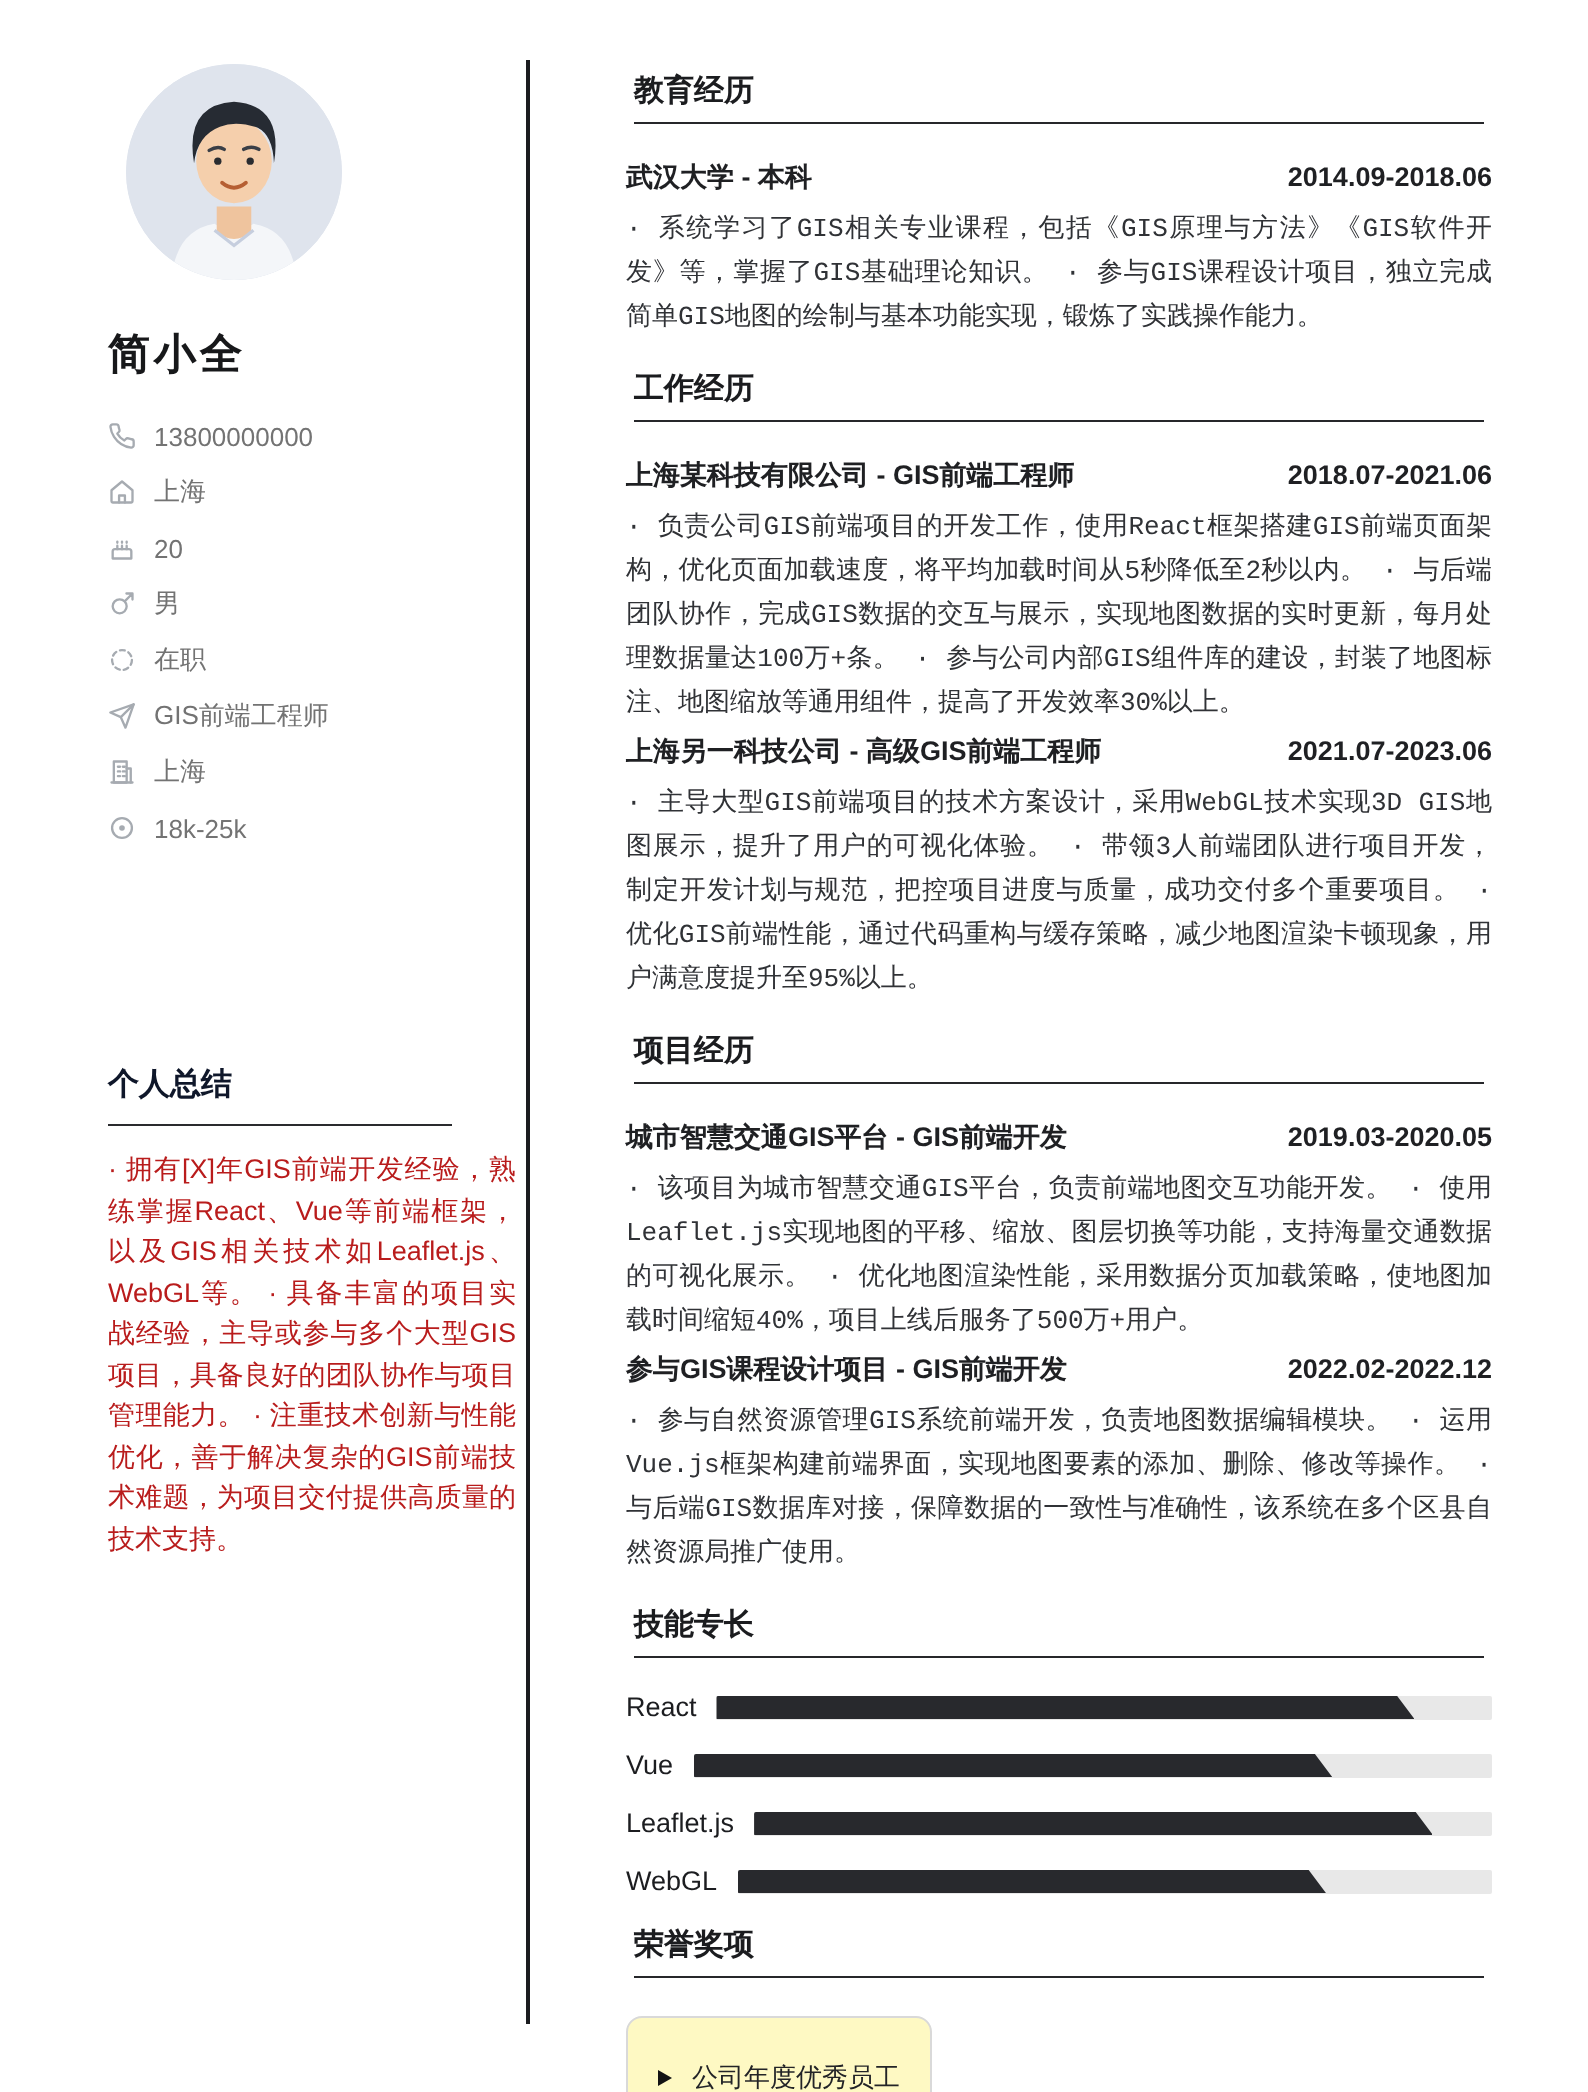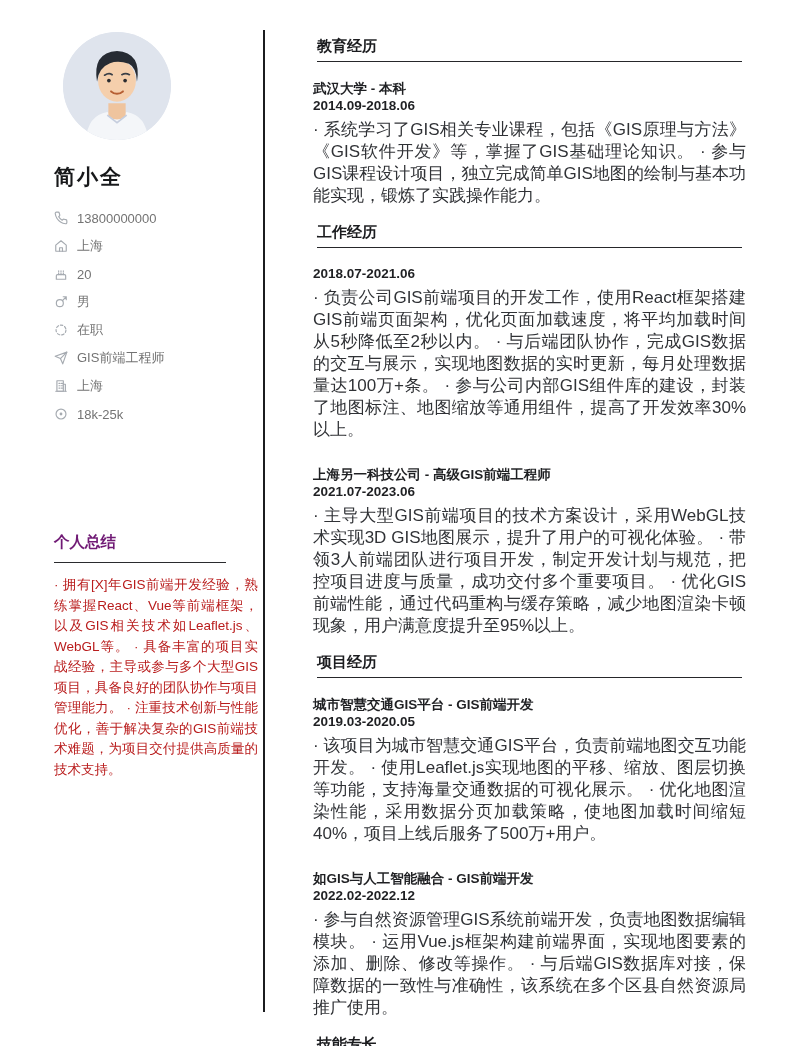--- a/index.html
+++ b/index.html
@@ -10,36 +10,36 @@
   
   .sidebar{position:absolute;left:54px;top:32px;width:204px;}
   .avatar{width:108px;height:108px;border-radius:50%;overflow:hidden;margin-left:9px;background:#dfe4ed;}
   .avatar svg{display:block;width:100%;height:100%;}
   .name{margin-top:23px;font-size:21px;font-weight:bold;color:#17181a;letter-spacing:2px;}
   .contacts{margin-top:13px;}
   .contact-row{display:flex;align-items:center;height:28px;font-size:13px;color:#737373;}
   .contact-row .cicon{width:14px;height:14px;margin-right:9px;flex:0 0 auto;display:inline-flex;}
   .contact-row svg{width:14px;height:14px;stroke:#a6abb1;fill:none;stroke-width:2;stroke-linecap:round;stroke-linejoin:round;}
   .summary{margin-top:104px;}
-  .side-title{font-size:15.5px;font-weight:bold;color:#701a75;padding-bottom:9px;border-bottom:1.5px solid #2a2b2e;width:172px;}
+  .side-title{font-size:15.5px;font-weight:bold;color:#0f172a;padding-bottom:9px;border-bottom:1.5px solid #2a2b2e;width:172px;}
   .summary-text{margin-top:12px;font-size:13.5px;line-height:20.5px;color:#b91c1c;width:204px;text-align:justify;}
 
   
   .main{position:absolute;left:313px;top:32px;width:433px;}
   .section{margin-top:15px;}
   .section:first-child{margin-top:0;}
   .sec-title{margin:4px;font-size:15px;line-height:19px;font-weight:bold;color:#1b1c1f;padding-bottom:6px;border-bottom:1.5px solid #26272a;}
   .entry{margin-top:18px;}
-  .entry + .entry{margin-top:25px;}
-  .entry-head{display:flex;justify-content:space-between;align-items:baseline;font-size:13.5px;font-weight:bold;color:#1f2023;flex-direction:column;}
+  .entry + .entry{margin-top:4px;}
+  .entry-head{display:flex;justify-content:space-between;align-items:baseline;font-size:13.5px;font-weight:bold;color:#1f2023;}
   .entry-date{white-space:nowrap;}
-  .entry-desc{margin-top:6px;font-size:17px;line-height:22px;color:#303236;text-align:justify;}
-
-  
-  .skills-grid{display:grid;grid-template-columns:1fr 1fr 1fr;column-gap:30px;row-gap:14px;margin-top:17px;gap:12px;}
+  .entry-desc{margin-top:6px;font-size:13px;line-height:22px;color:#303236;text-align:justify;font-family:Liberation Mono, monospace;}
+
+  
+  .skills-grid{display:grid;grid-template-columns:1fr;column-gap:30px;row-gap:14px;margin-top:17px;}
   .skill{display:flex;align-items:center;font-size:13.5px;color:#1c1d20;}
   .skill-label{margin-right:10px;white-space:nowrap;}
   .skill-bar{flex:1;height:12px;background:#e8e8e8;border-radius:1px;overflow:hidden;}
   .skill-fill{height:100%;background:#28292d;clip-path:polygon(0 0,calc(100% - 9px) 0,100% 100%,0 100%);}
 
   
   .award{display:inline-flex;align-items:center;margin-top:15px;padding:16px 15px;height:27px;border:1px solid #d9d9d9;border-radius:8px;font-size:13px;color:#232427;background:#fef9c3;}
   .award-tri{width:0;height:0;border-left:7px solid #141414;border-top:4.5px solid transparent;border-bottom:4.5px solid transparent;margin-right:10px;}
 
   
@@ -164,20 +164,21 @@
           <span class="entry-date">2014.09-2018.06</span>
         </div>
         <div class="entry-desc">· 系统学习了GIS相关专业课程，包括《GIS原理与方法》《GIS软件开发》等，掌握了GIS基础理论知识。 · 参与GIS课程设计项目，独立完成简单GIS地图的绘制与基本功能实现，锻炼了实践操作能力。</div>
       </div>
     </div>
 
     <div class="section">
       <h2 class="sec-title">工作经历</h2>
       <div class="entry">
         <div class="entry-head">
+          <span>上海某科技有限公司 - GIS前端工程师</span>
           <span class="entry-date">2018.07-2021.06</span>
         </div>
         <div class="entry-desc">· 负责公司GIS前端项目的开发工作，使用React框架搭建GIS前端页面架构，优化页面加载速度，将平均加载时间从5秒降低至2秒以内。 · 与后端团队协作，完成GIS数据的交互与展示，实现地图数据的实时更新，每月处理数据量达100万+条。 · 参与公司内部GIS组件库的建设，封装了地图标注、地图缩放等通用组件，提高了开发效率30%以上。</div>
       </div>
       <div class="entry">
         <div class="entry-head">
           <span>上海另一科技公司 - 高级GIS前端工程师</span>
           <span class="entry-date">2021.07-2023.06</span>
         </div>
         <div class="entry-desc">· 主导大型GIS前端项目的技术方案设计，采用WebGL技术实现3D GIS地图展示，提升了用户的可视化体验。 · 带领3人前端团队进行项目开发，制定开发计划与规范，把控项目进度与质量，成功交付多个重要项目。 · 优化GIS前端性能，通过代码重构与缓存策略，减少地图渲染卡顿现象，用户满意度提升至95%以上。</div>
@@ -188,21 +189,21 @@
       <h2 class="sec-title">项目经历</h2>
       <div class="entry">
         <div class="entry-head">
           <span>城市智慧交通GIS平台 - GIS前端开发</span>
           <span class="entry-date">2019.03-2020.05</span>
         </div>
         <div class="entry-desc">· 该项目为城市智慧交通GIS平台，负责前端地图交互功能开发。 · 使用Leaflet.js实现地图的平移、缩放、图层切换等功能，支持海量交通数据的可视化展示。 · 优化地图渲染性能，采用数据分页加载策略，使地图加载时间缩短40%，项目上线后服务了500万+用户。</div>
       </div>
       <div class="entry">
         <div class="entry-head">
-          <span>如GIS与人工智能融合 - GIS前端开发</span>
+          <span>参与GIS课程设计项目 - GIS前端开发</span>
           <span class="entry-date">2022.02-2022.12</span>
         </div>
         <div class="entry-desc">· 参与自然资源管理GIS系统前端开发，负责地图数据编辑模块。 · 运用Vue.js框架构建前端界面，实现地图要素的添加、删除、修改等操作。 · 与后端GIS数据库对接，保障数据的一致性与准确性，该系统在多个区县自然资源局推广使用。</div>
       </div>
     </div>
 
     <div class="section">
       <h2 class="sec-title">技能专长</h2>
       <div class="skills-grid">
         <div class="skill">

